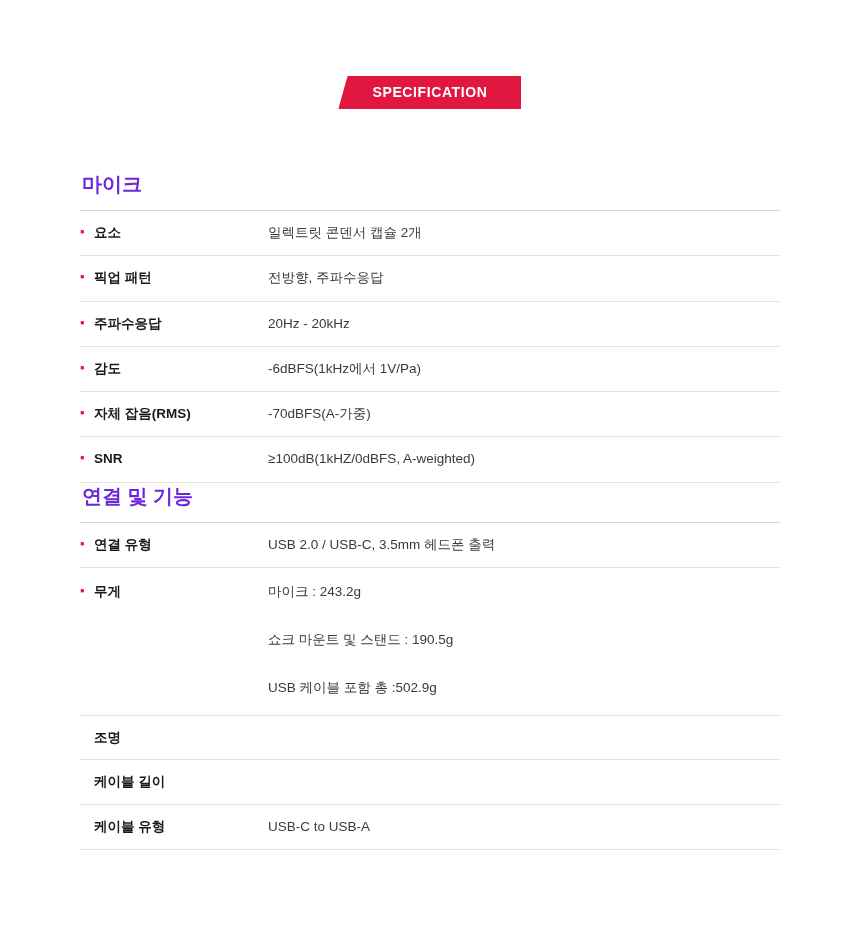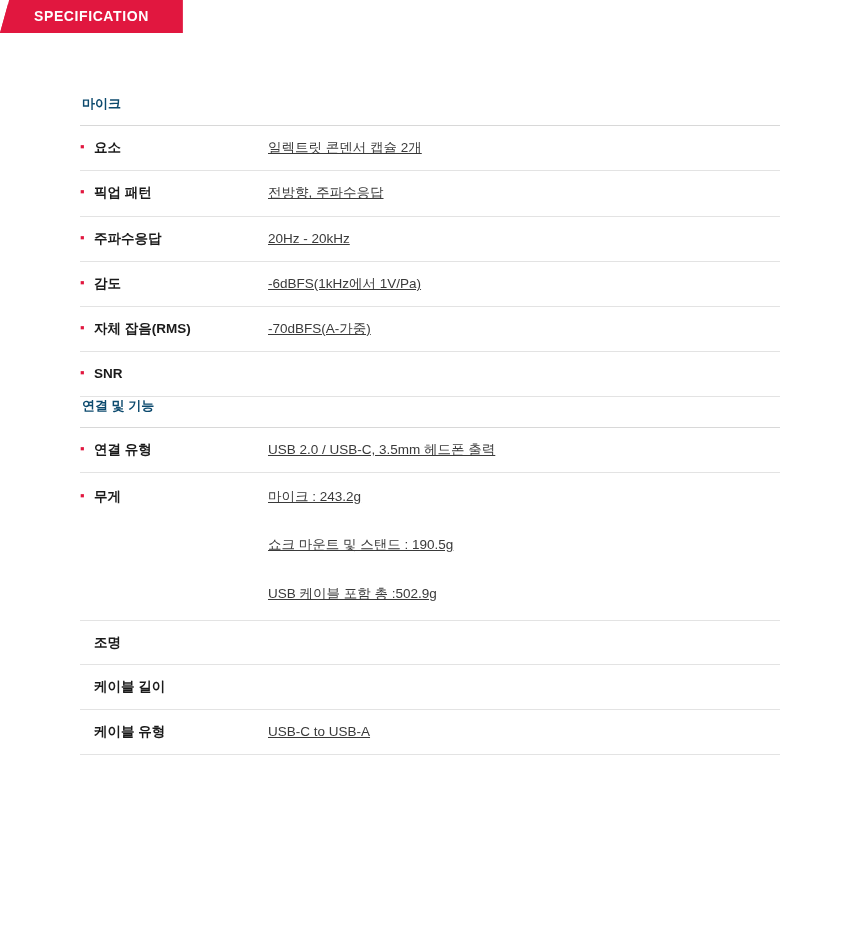--- a/index.html
+++ b/index.html
@@ -20,21 +20,22 @@
     width: 860px;
     height: 939px;
     box-sizing: border-box;
     position: relative;
   }
 
   
   .banner-wrap {
     width: 100%;
     display: flex;
-    justify-content: flex-start;
+    justify-content: center;
+    padding-top: 76px;
   }
   .banner {
     position: relative;
     background: #e1173f;
     color: #ffffff;
     font-size: 14px;
     font-weight: bold;
     letter-spacing: 0.6px;
     padding: 9px 34px 10px 34px;
     line-height: 1;
@@ -53,23 +54,23 @@
   }
 
   
   .spec {
     width: 700px;
     margin: 0 auto;
     margin-top: 62px;
   }
 
   .section-title {
-    font-size: 13px;
+    font-size: 20px;
     font-weight: bold;
-    color: #0c4a6e;
+    color: #6d28d9;
     padding: 0 0 12px 2px;
     border-bottom: 1px solid #d8d8d8;
   }
   .section-title.spaced {
   }
 
   .row {
     display: flex;
     align-items: flex-start;
     border-bottom: 1px solid #e3e3e3;
@@ -104,21 +105,20 @@
   }
   .label-text {
     display: inline-block;
   }
 
   .value {
     flex: 1 1 auto;
     font-size: 13.5px;
     color: #3a3a3a;
     line-height: 1.5;
-    text-decoration: underline;
   }
   .value .line {
     display: block;
   }
   .value .line + .line {
     margin-top: 28px;
   }
 </style>
 </head>
 <body>
@@ -181,20 +181,23 @@
       <div class="value">
         <span class="line">-70dBFS(A-가중)</span>
       </div>
     </div>
 
     <div class="row">
       <div class="label">
         <span class="bullet">▪</span>
         <span class="label-text">SNR</span>
       </div>
+      <div class="value">
+        <span class="line">≥100dB(1kHZ/0dBFS, A-weighted)</span>
+      </div>
     </div>
 
     <div class="section-title spaced">연결 및 기능</div>
 
     <div class="row">
       <div class="label">
         <span class="bullet">▪</span>
         <span class="label-text">연결 유형</span>
       </div>
       <div class="value">

